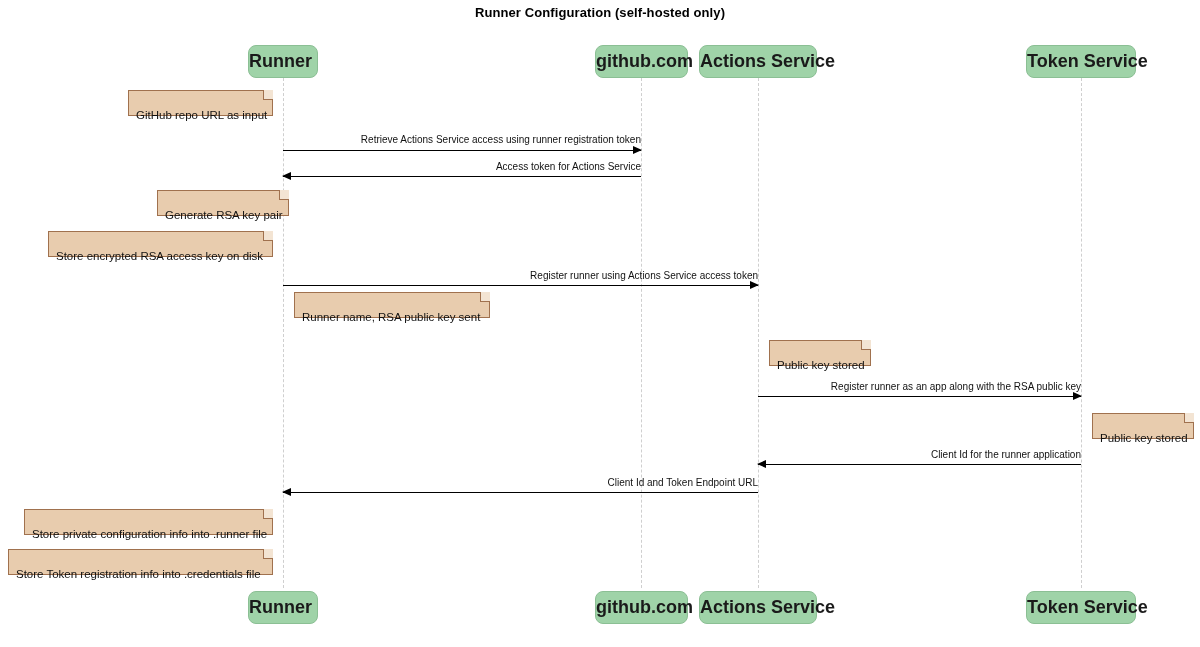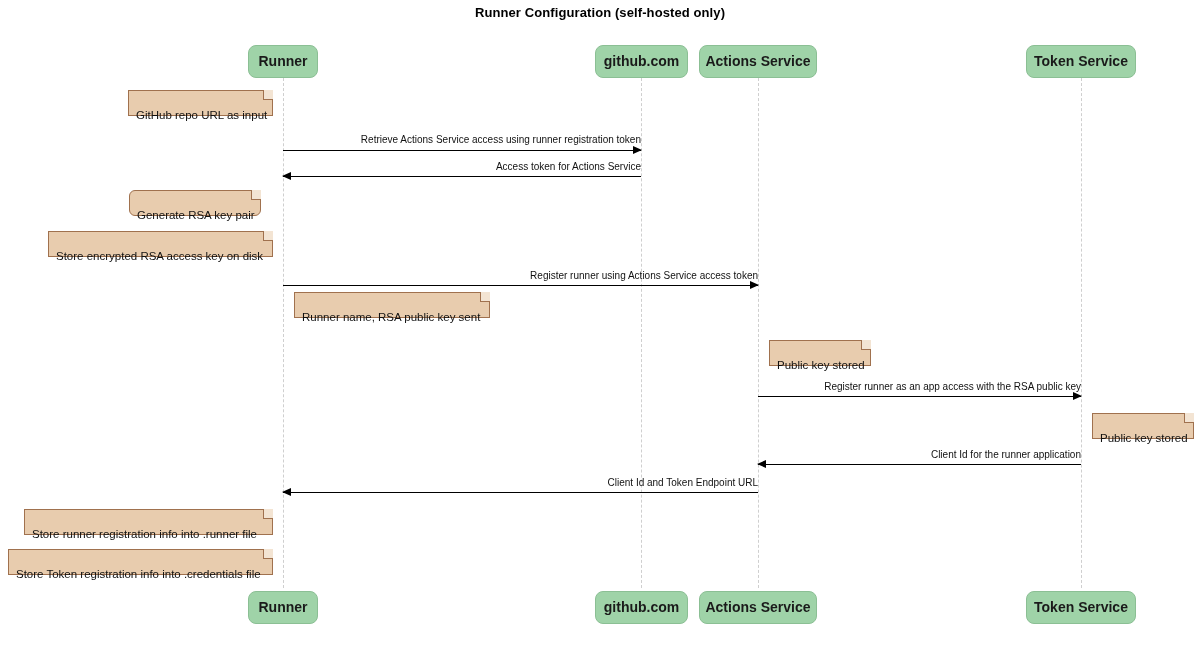--- a/index.html
+++ b/index.html
@@ -43,22 +43,21 @@
 
   
   .participant {
     position: absolute;
     box-sizing: border-box;
     height: 33px;
     line-height: 31px;
     background: #9FD3A8;
     border: 1px solid #8bbf94;
     border-radius: 8px;
-    text-align: center;
-    font-size: 14px;
+    font-size: 18px;
     font-weight: bold;
     color: #1a1a1a;
     white-space: nowrap;
   }
 
   
   .note {
     position: absolute;
     box-sizing: border-box;
     background: #E8CCAE;
@@ -141,21 +140,21 @@
   <div class="msg right" style="left:283px; top:150px; width:358px;">
     <span class="head"></span>
   </div>
   <div class="msg-label" style="left:283px; top:134px; width:358px;">Retrieve Actions Service access using runner registration token</div>
 
   <div class="msg left" style="left:283px; top:176px; width:358px;">
     <span class="head"></span>
   </div>
   <div class="msg-label" style="left:283px; top:161px; width:358px;">Access token for Actions Service</div>
 
-  <div class="note" style="left:129px; top:190px; width:132px;border-radius:6px;">
+  <div class="note" style="left:157px; top:190px; width:132px;">
     <span>Generate RSA key pair</span>
     <span class="fold"></span>
   </div>
 
   <div class="note" style="left:48px; top:231px; width:225px;">
     <span>Store encrypted RSA access key on disk</span>
     <span class="fold"></span>
   </div>
 
   <div class="msg right" style="left:283px; top:285px; width:475px;">
@@ -169,39 +168,39 @@
   </div>
 
   <div class="note" style="left:769px; top:340px; width:102px;">
     <span>Public key stored</span>
     <span class="fold"></span>
   </div>
 
   <div class="msg right" style="left:758px; top:396px; width:323px;">
     <span class="head"></span>
   </div>
-  <div class="msg-label" style="left:758px; top:381px; width:323px;">Register runner as an app access with the RSA public key</div>
+  <div class="msg-label" style="left:758px; top:381px; width:323px;">Register runner as an app along with the RSA public key</div>
 
   <div class="note" style="left:1092px; top:413px; width:102px;">
     <span>Public key stored</span>
     <span class="fold"></span>
   </div>
 
   <div class="msg left" style="left:758px; top:464px; width:323px;">
     <span class="head"></span>
   </div>
   <div class="msg-label" style="left:758px; top:449px; width:323px;">Client Id for the runner application</div>
 
   <div class="msg left" style="left:283px; top:492px; width:475px;">
     <span class="head"></span>
   </div>
   <div class="msg-label" style="left:283px; top:477px; width:475px;">Client Id and Token Endpoint URL</div>
 
   <div class="note" style="left:24px; top:509px; width:249px;">
-    <span>Store runner registration info into .runner file</span>
+    <span>Store private configuration info into .runner file</span>
     <span class="fold"></span>
   </div>
 
   <div class="note" style="left:8px; top:549px; width:265px;">
     <span>Store Token registration info into .credentials file</span>
     <span class="fold"></span>
   </div>
 
 </div>
 

